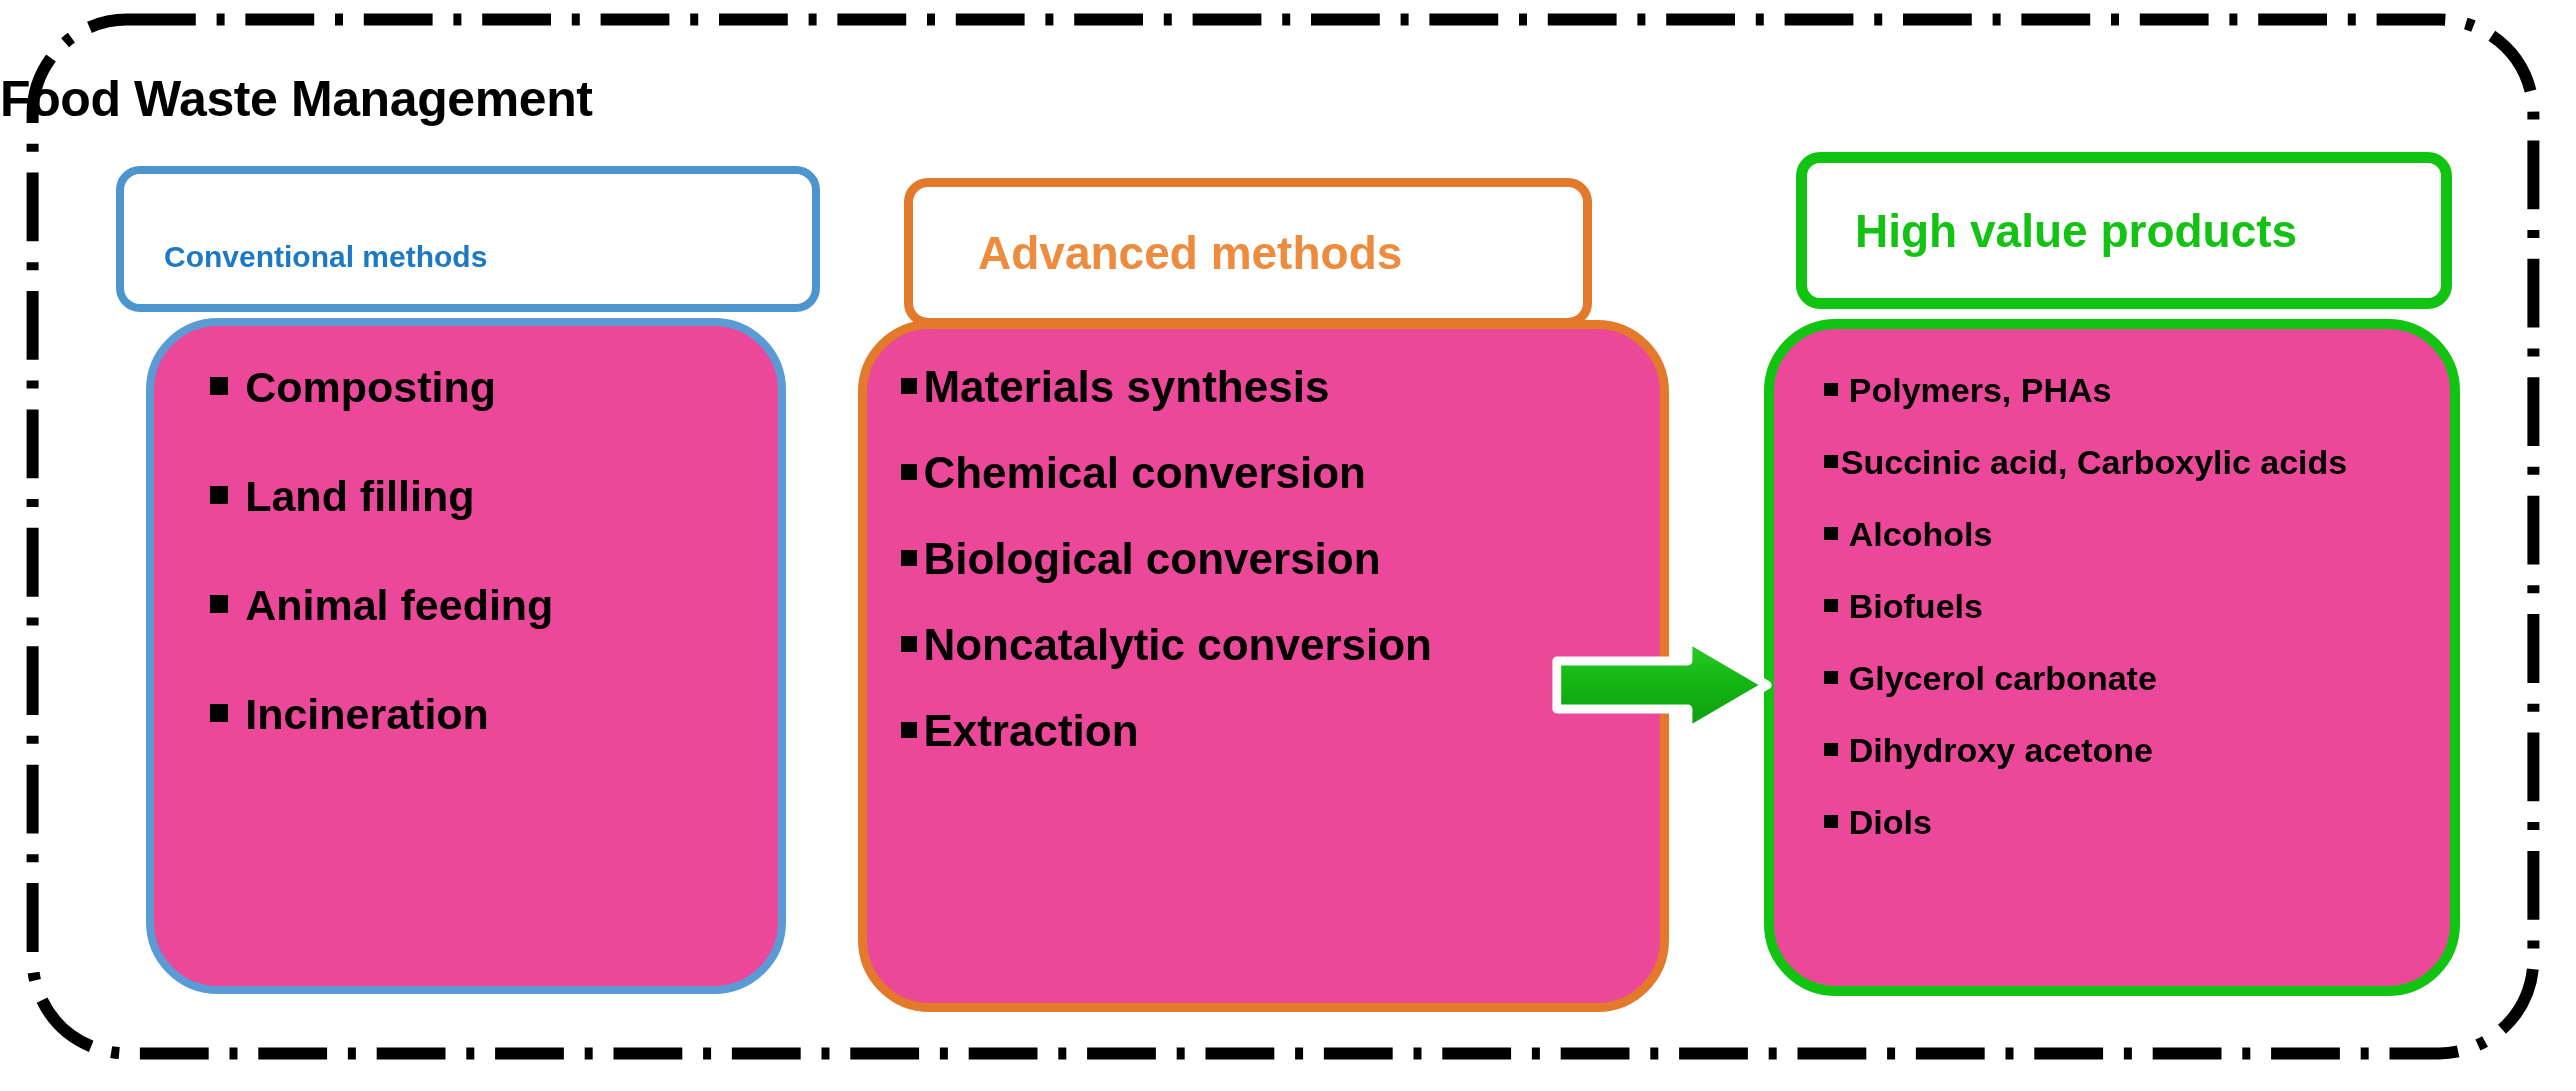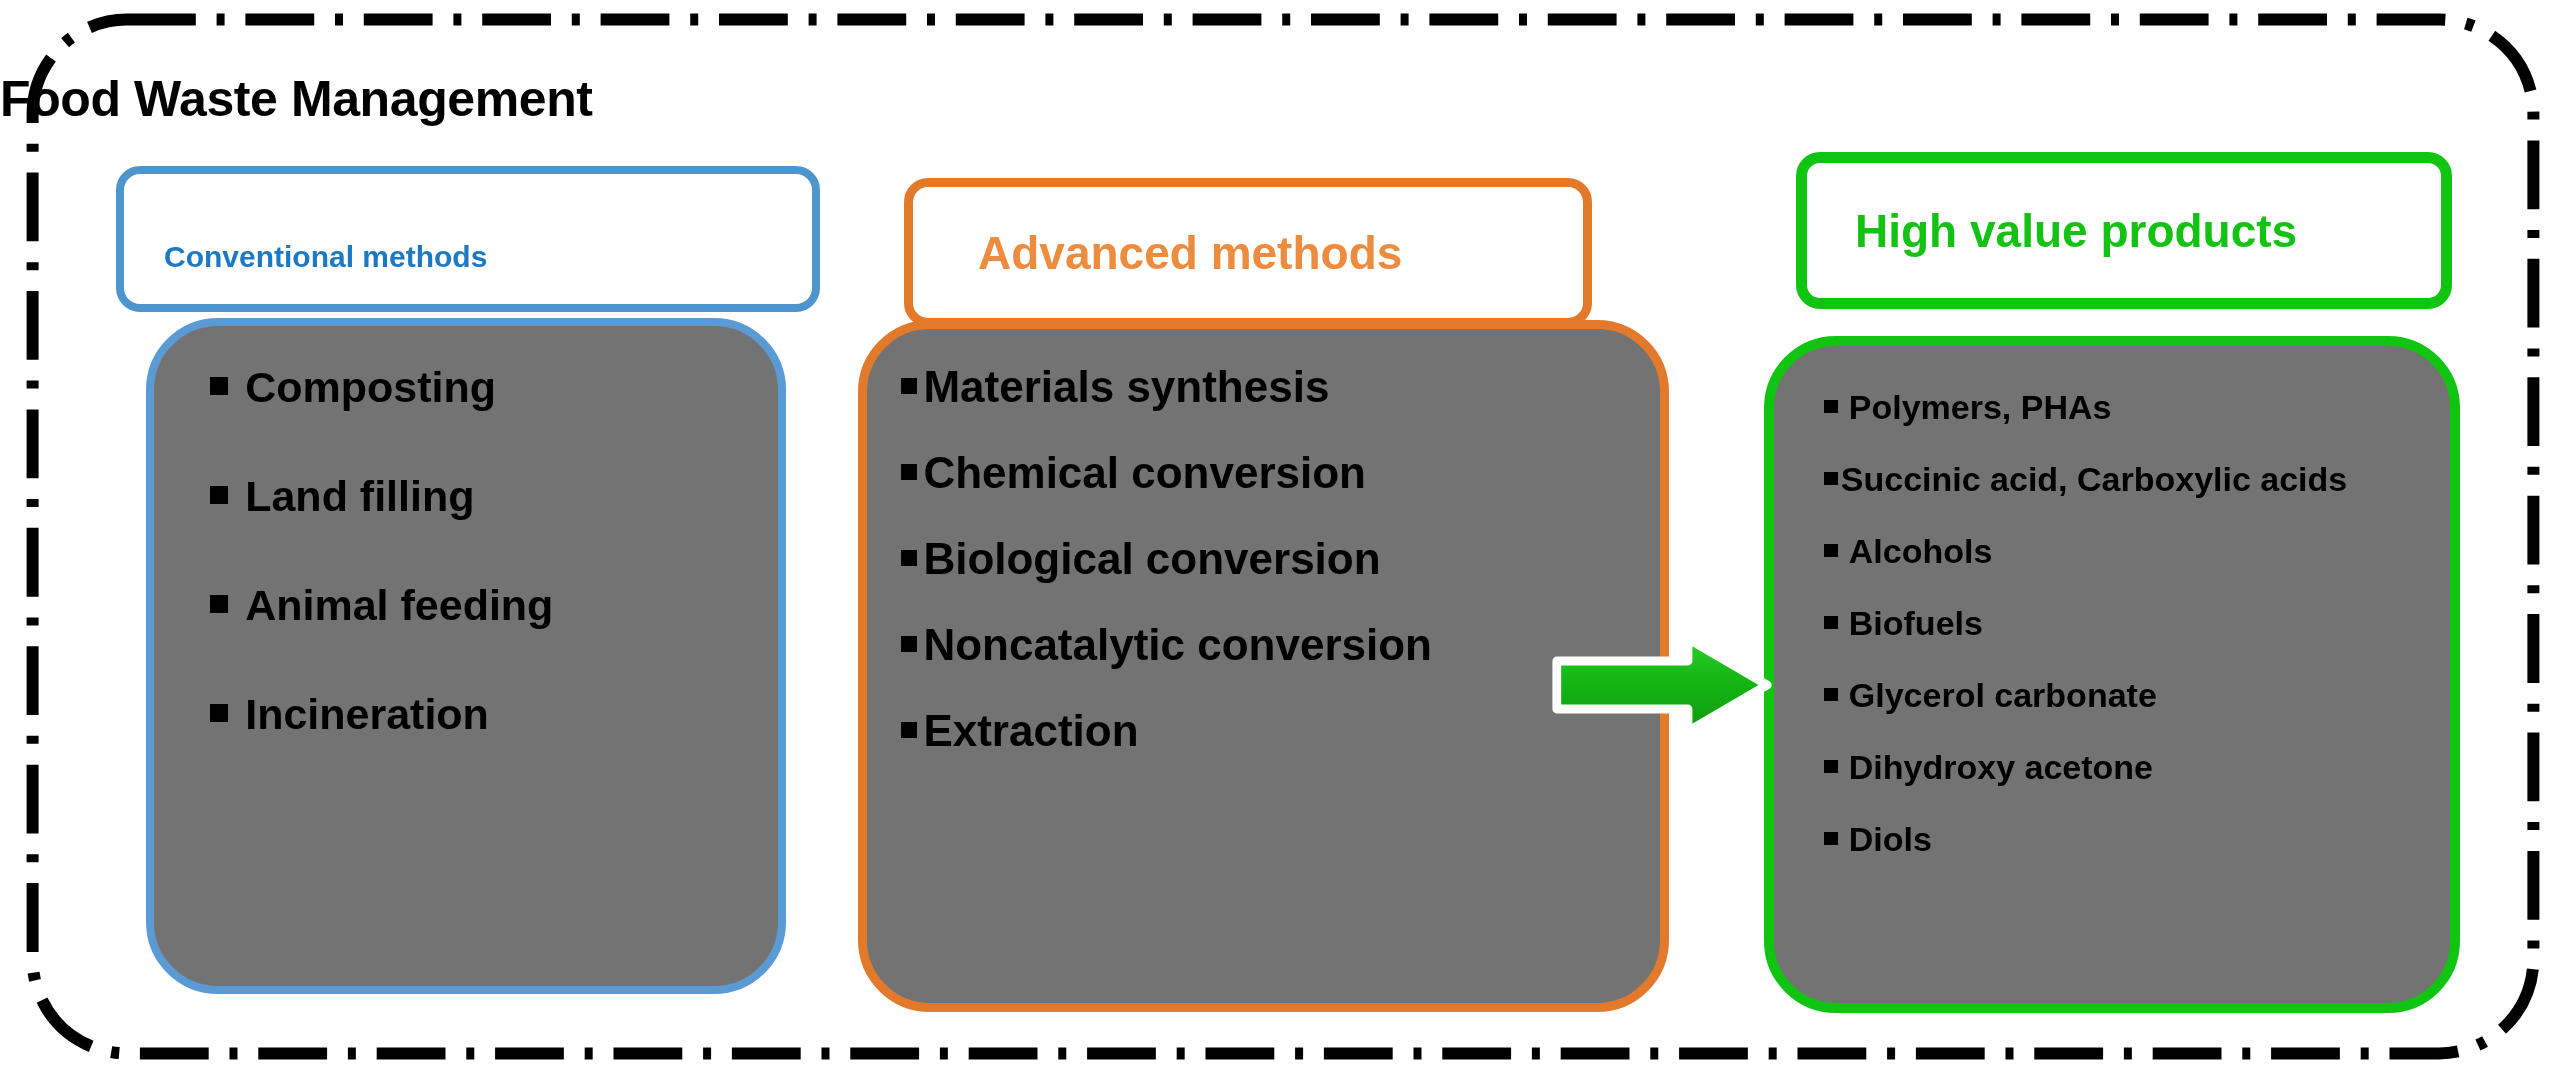--- a/index.html
+++ b/index.html
@@ -56,21 +56,21 @@
   }
   .col-header-label {
     font-weight: 700;
     white-space: nowrap;
     line-height: 1;
   }
 
   .col-body {
     position: absolute;
     box-sizing: border-box;
-    background: #737373;
+    background: #ec4899;
     border-radius: 72px;
     z-index: 2;
   }
   .col-list {
     position: absolute;
     left: 0; top: 0; right: 0; bottom: 0;
     list-style: none;
     margin: 0;
     padding: 0;
   }
@@ -141,21 +141,21 @@
   #header-products {
     left: 1796px; top: 152px; width: 656px; height: 157px;
     border: 11.2px solid #12C412;
   }
   #header-products .col-header-label {
     color: #14C214;
     font-size: 46px;
     padding-left: 48px;
   }
   #body-products {
-    left: 1764px; top: 336px; width: 696px; height: 677px;
+    left: 1764px; top: 319px; width: 696px; height: 677px;
     border: 10.4px solid #12C412;
   }
   #body-products .col-list { padding: 44px 0 0 50px; }
   #body-products .col-list li {
     font-size: 34px;
     margin-bottom: 38px;
   }
   #body-products .bullet {
     width: 13.6px; height: 13.6px;
     margin-top: 9.6px; margin-right: 11.2px;

